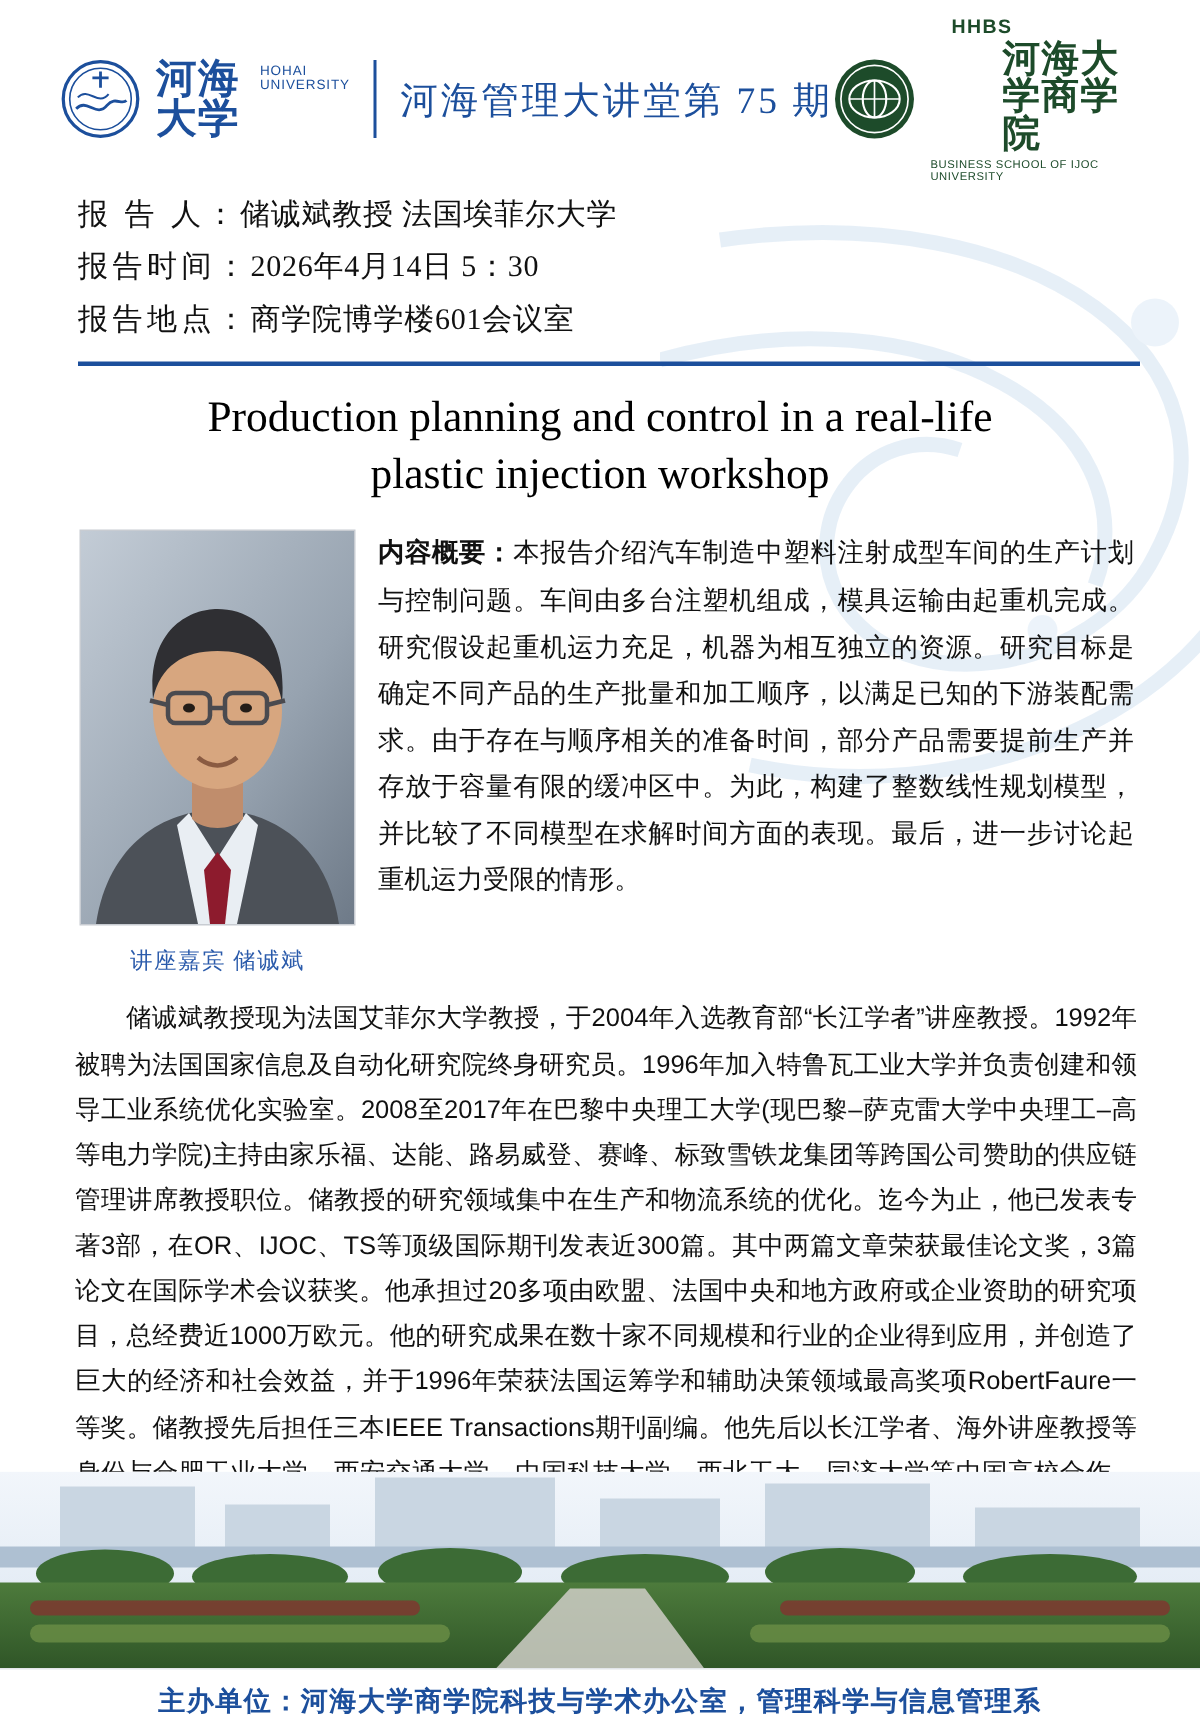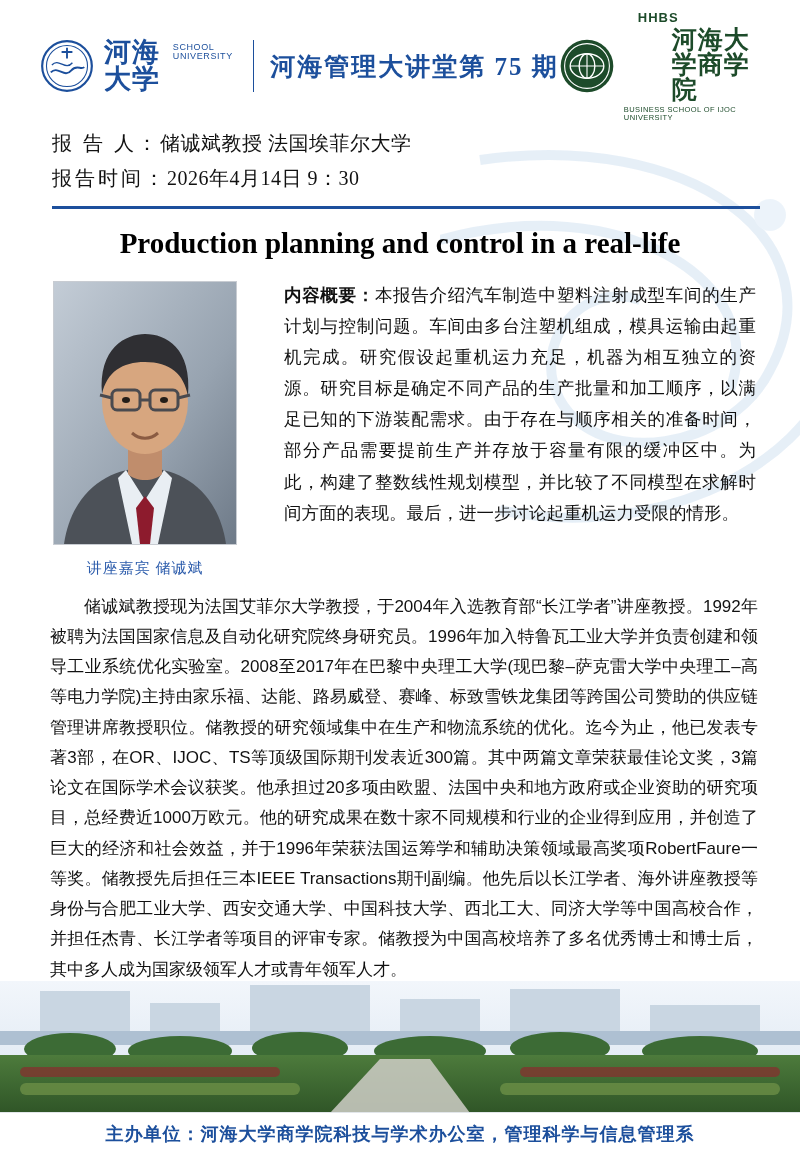--- a/index.html
+++ b/index.html
@@ -74,21 +74,21 @@
   .divider-bar {
     width: 2px;
     height: 52px;
     background: #1c4f9c;
     margin: 0 16px;
   }
   .series-title {
     font-family: "Liberation Serif", serif;
     font-size: 25px;
     color: #1c4f9c;
-    font-weight: bold;
+    font-weight: normal;
     letter-spacing: 2px;
     white-space: nowrap;
   }
   .logo-right {
     display: flex;
     align-items: center;
     gap: 9px;
   }
   .hhbs-seal {
     width: 56px;
@@ -143,21 +143,21 @@
     margin: 10px 40px 0 52px;
     height: 3px;
     background: #1c4f9c;
     position: relative;
   }
 
   
   .talk-title {
     font-family: "Liberation Serif", serif;
     font-size: 29px;
-    font-weight: bold;
+    font-weight: normal;
     text-align: center;
     color: #000000;
     line-height: 1.3;
     padding: 16px 46px 0 46px;
     position: relative;
   }
 
   
   .abstract-block {
     display: flex;
@@ -185,27 +185,26 @@
     font-size: 15px;
     color: #2b5bab;
     margin-top: 14px;
     letter-spacing: 1px;
   }
   .abstract-col {
     flex: 1 1 auto;
     padding-left: 14px;
   }
   .abstract-text {
-    font-family: Liberation Mono, monospace;
+    font-family: Liberation Sans, sans-serif;
     font-size: 17.5px;
     line-height: 1.78;
     color: #111111;
     text-align: justify;
     text-justify: inter-ideograph;
-    margin-left: 32px;
   }
   .abstract-text b {
     font-weight: bold;
   }
 
   
   .bio {
     position: relative;
     padding: 14px 42px 0 50px;
     font-size: 17px;
@@ -267,21 +266,21 @@
     <div class="logo-left">
       <svg class="hohai-seal" viewBox="0 0 100 100" aria-hidden="true">
         <circle cx="50" cy="50" r="46" fill="none" stroke="#1c4f9c" stroke-width="4"></circle>
         <circle cx="50" cy="50" r="38" fill="none" stroke="#1c4f9c" stroke-width="2"></circle>
         <path d="M20 62 C 33 48, 45 74, 58 58 C 68 46, 76 58, 82 52" fill="none" stroke="#1c4f9c" stroke-width="3.5"></path>
         <path d="M22 48 C 35 34, 47 60, 60 44" fill="none" stroke="#1c4f9c" stroke-width="2.5"></path>
         <path d="M50 16 L50 36 M40 24 L60 24" stroke="#1c4f9c" stroke-width="3.5"></path>
       </svg>
       <div class="hohai-text">
         <span class="hohai-cn">河海大学</span>
-        <span class="hohai-en">SCHOOL UNIVERSITY</span>
+        <span class="hohai-en">HOHAI UNIVERSITY</span>
       </div>
     </div>
 
     <div class="divider-bar"></div>
 
     <div class="series-title">河海管理大讲堂第 75 期</div>
 
     <div class="logo-right">
       <svg class="hhbs-seal" viewBox="0 0 100 100" aria-hidden="true">
         <circle cx="50" cy="50" r="47" fill="#1d4b2a"></circle>
@@ -296,28 +295,32 @@
         <span class="hhbs-en">BUSINESS SCHOOL OF IJOC UNIVERSITY</span>
       </div>
     </div>
   </div>
 
   <div class="meta">
     <div class="meta-line">
       <span class="meta-label">报 告 人：</span><span>储诚斌教授  法国埃菲尔大学</span>
     </div>
     <div class="meta-line">
-      <span class="meta-label">报告时间：</span><span>2026年4月14日 9：30</span>
+      <span class="meta-label">报告时间：</span><span>2026年4月14日 5：30</span>
+    </div>
+    <div class="meta-line">
+      <span class="meta-label">报告地点：</span><span>商学院博学楼601会议室</span>
     </div>
   </div>
 
   <div class="rule"></div>
 
   <div class="talk-title">
     <div>Production planning and control in a real-life</div>
+    <div>plastic injection workshop</div>
   </div>
 
   <div class="abstract-block">
     <div class="portrait-col">
       <div class="portrait">
         <svg viewBox="0 0 182 262" width="182" height="262" aria-hidden="true">
           <defs>
             <linearGradient id="bg" x1="0" y1="0" x2="1" y2="1">
               <stop offset="0%" stop-color="#c3ccd6"></stop>
               <stop offset="60%" stop-color="#97a3b0"></stop>

